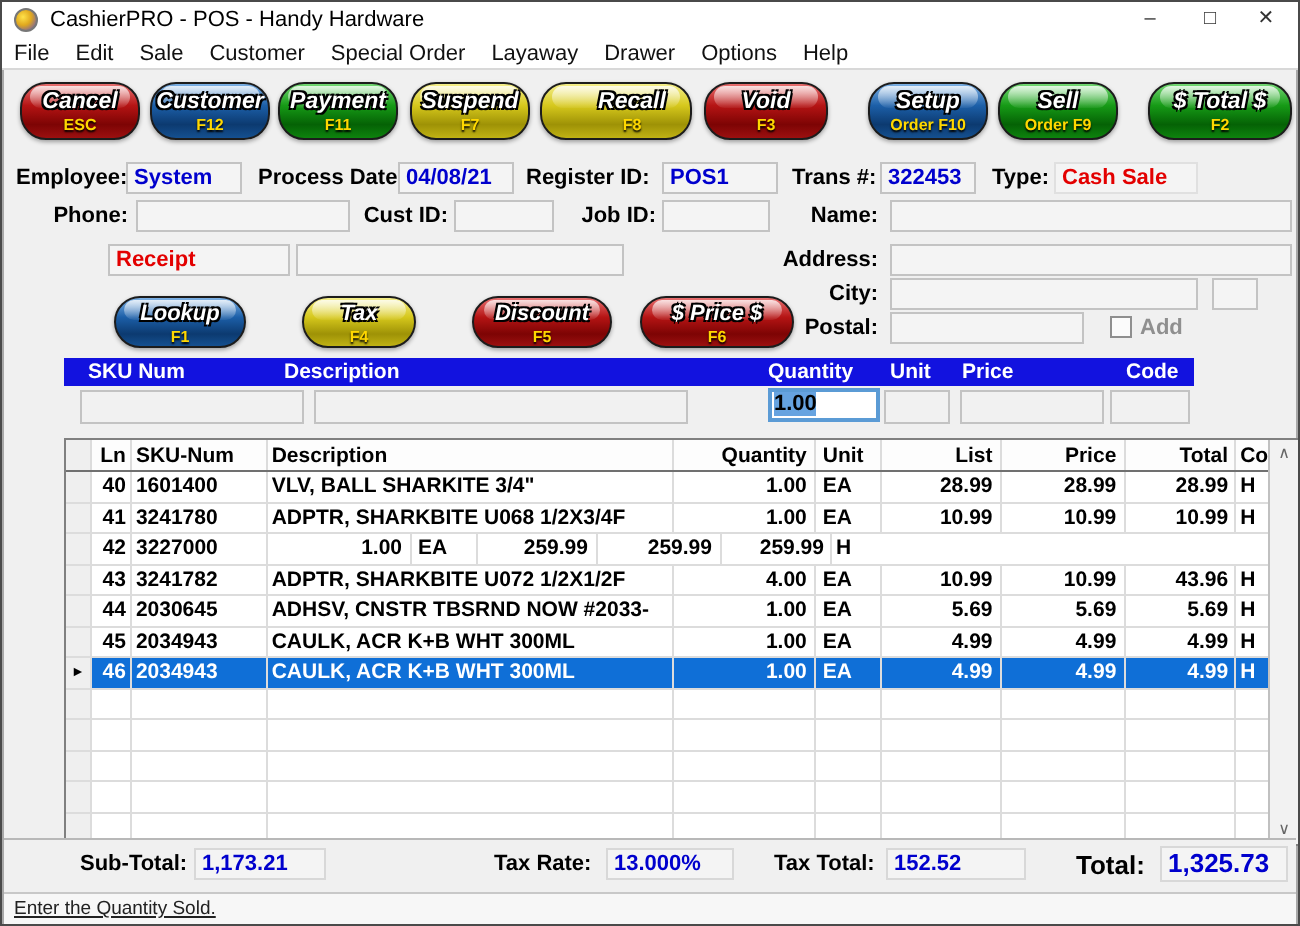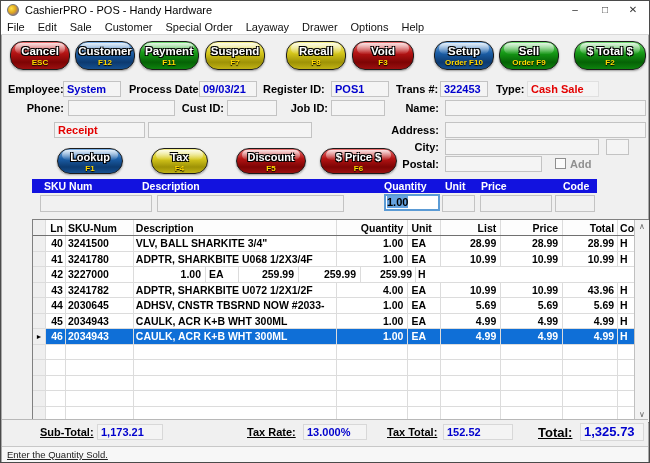--- a/index.html
+++ b/index.html
@@ -15,21 +15,21 @@
   .menubar{position:absolute;top:18px;left:0;right:0;height:15px;background:#ffffff;border-bottom:1px solid #d8d8d8;
     display:flex;align-items:center;padding-left:6px;gap:13px;font-size:11px;color:#111;}
   .menubar span{white-space:nowrap;}
   
   .client{position:absolute;top:34px;left:0;right:0;bottom:0;background:#f0f0f0;border-left:1px solid #a8a8a8;border-right:1px solid #a8a8a8;}
   
   .btn{position:absolute;border-radius:13px;border:1px solid #1c1c1c;text-align:center;cursor:pointer;overflow:hidden;box-shadow:0 1px 2px rgba(0,0,0,.35);}
   .btn::after{content:"";position:absolute;left:7%;right:7%;top:1px;height:42%;border-radius:10px;
     background:linear-gradient(rgba(255,255,255,.8),rgba(255,255,255,.05));pointer-events:none;}
   .btn .l1{display:block;font-size:11.5px;font-weight:bold;line-height:13px;margin-top:3px;color:#fff;
-    text-shadow:-1px -1px 0 #000,1px -1px 0 #000,-1px 1px 0 #000,1px 1px 0 #000;position:relative;z-index:1;}
+    text-shadow:-1px -1px 0 #000,1px -1px 0 #000,-1px 1px 0 #000,1px 1px 0 #000;position:relative;z-index:1;font-style:italic;}
   .btn .l2{display:block;font-size:8px;font-weight:bold;line-height:9px;color:#ffd800;text-shadow:0 1px 1px #000;position:relative;z-index:1;}
   .btn.red{background:linear-gradient(#e87070 0%,#b51414 40%,#7d0404 75%,#9c1010 100%);}
   .btn.blue{background:linear-gradient(#7cb0e4 0%,#1c5fa8 40%,#0c3a70 75%,#155090 100%);}
   .btn.green{background:linear-gradient(#74d874 0%,#169a16 40%,#056205 75%,#0e830e 100%);}
   .btn.yellow{background:linear-gradient(#f4ee8a 0%,#d6c81c 40%,#9e9206 75%,#c0b214 100%);}
   .btn.small .l1{font-size:11px;margin-top:2px;}
   
   .lbl{position:absolute;font-size:11px;font-weight:bold;color:#000;white-space:nowrap;}
   .lbl.r{text-align:right;}
   .fld{position:absolute;height:16px;background:#f4f4f4;border:1px solid #c3c3c3;box-sizing:border-box;
@@ -61,21 +61,21 @@
   .c-list{width:60px;justify-content:flex-end;padding-right:4px;}
   .c-price{width:62px;justify-content:flex-end;padding-right:4px;}
   .c-total{width:55px;justify-content:flex-end;padding-right:3px;}
   .c-code{width:16px;padding-left:2px;border-right:none;}
   .vscroll{width:14px;background:#f2f2f2;border-left:1px solid #c0c0c0;position:relative;}
   .sbtn{position:absolute;left:0;width:14px;height:14px;text-align:center;font-size:8px;line-height:14px;color:#666;}
   .sbtn.up{top:0;}.sbtn.down{bottom:0;}
   
   .totals{position:absolute;left:0;right:0;bottom:15px;height:26px;border-top:1px solid #b8b8b8;border-bottom:1px solid #b8b8b8;background:#f0f0f0;}
   .totals .fld{top:4px;}
-  .totals .lbl{top:6px;text-decoration:underline;}
+  .totals .lbl{top:6px;}
   .big{font-size:13px !important;}
   
   .statusbar{position:absolute;left:0;right:0;bottom:0;height:15px;background:#f7f7f7;border-top:1px solid #c8c8c8;
     font-size:9.5px;color:#222;line-height:15px;padding-left:5px;text-decoration:underline;}
 </style>
 </head>
 <body>
 
 <div class="window">
 
@@ -110,21 +110,21 @@
         <span class="l2">F12</span>
       </div>
     <div class="btn green" style="left:137px;top:6px;width:58px;height:27px;">
         <span class="l1">Payment</span>
         <span class="l2">F11</span>
       </div>
     <div class="btn yellow" style="left:203px;top:6px;width:58px;height:27px;">
         <span class="l1">Suspend</span>
         <span class="l2">F7</span>
       </div>
-    <div class="btn yellow" style="left:284px;top:6px;width:58px;height:27px;">
+    <div class="btn yellow" style="left:268px;top:6px;width:58px;height:27px;padding-left:16px;">
         <span class="l1">Recall</span>
         <span class="l2">F8</span>
       </div>
     <div class="btn red" style="left:350px;top:6px;width:60px;height:27px;">
         <span class="l1">Void</span>
         <span class="l2">F3</span>
       </div>
     <div class="btn blue" style="left:432px;top:6px;width:58px;height:27px;">
         <span class="l1">Setup</span>
         <span class="l2">Order F10</span>
@@ -134,21 +134,21 @@
         <span class="l2">Order  F9</span>
       </div>
     <div class="btn green" style="left:572px;top:6px;width:70px;height:27px;">
         <span class="l1">$ Total $</span>
         <span class="l2">F2</span>
       </div>
 
     <div class="lbl" style="left:6px;top:48px;">Employee:</div>
     <div class="fld" style="left:61px;top:46px;width:58px;">System</div>
     <div class="lbl" style="left:127px;top:48px;">Process Date:</div>
-    <div class="fld" style="left:197px;top:46px;width:58px;">09/03/21</div>
+    <div class="fld" style="left:197px;top:46px;width:58px;">04/08/21</div>
     <div class="lbl" style="left:261px;top:48px;">Register ID:</div>
     <div class="fld" style="left:329px;top:46px;width:58px;">POS1</div>
     <div class="lbl" style="left:394px;top:48px;">Trans #:</div>
     <div class="fld" style="left:438px;top:46px;width:48px;">322453</div>
     <div class="lbl" style="left:494px;top:48px;">Type:</div>
     <div class="fld redtxt" style="left:525px;top:46px;width:72px;border-color:#e0e0e0;">Cash Sale</div>
 
     <div class="lbl r" style="left:22px;top:67px;width:40px;">Phone:</div>
     <div class="fld" style="left:66px;top:65px;width:107px;"></div>
     <div class="lbl r" style="left:176px;top:67px;width:46px;text-align:right;">Cust ID:</div>
@@ -216,21 +216,21 @@
           <span class="c c-unit">Unit</span>
           <span class="c c-list">List</span>
           <span class="c c-price">Price</span>
           <span class="c c-total">Total</span>
           <span class="c c-code">Code</span>
         </div>
 
       <div class="grid-row" style="display: flex;">
           <span class="c sel-cell"></span>
           <span class="c c-ln">40</span>
-          <span class="c c-sku">3241500</span>
+          <span class="c c-sku">1601400</span>
           <span class="c c-desc">VLV, BALL SHARKITE 3/4"</span>
           <span class="c c-qty">1.00</span>
           <span class="c c-unit">EA</span>
           <span class="c c-list">28.99</span>
           <span class="c c-price">28.99</span>
           <span class="c c-total">28.99</span>
           <span class="c c-code">H</span>
         </div>
           <div class="grid-row" style="display: flex;">
           <span class="c sel-cell"></span>

